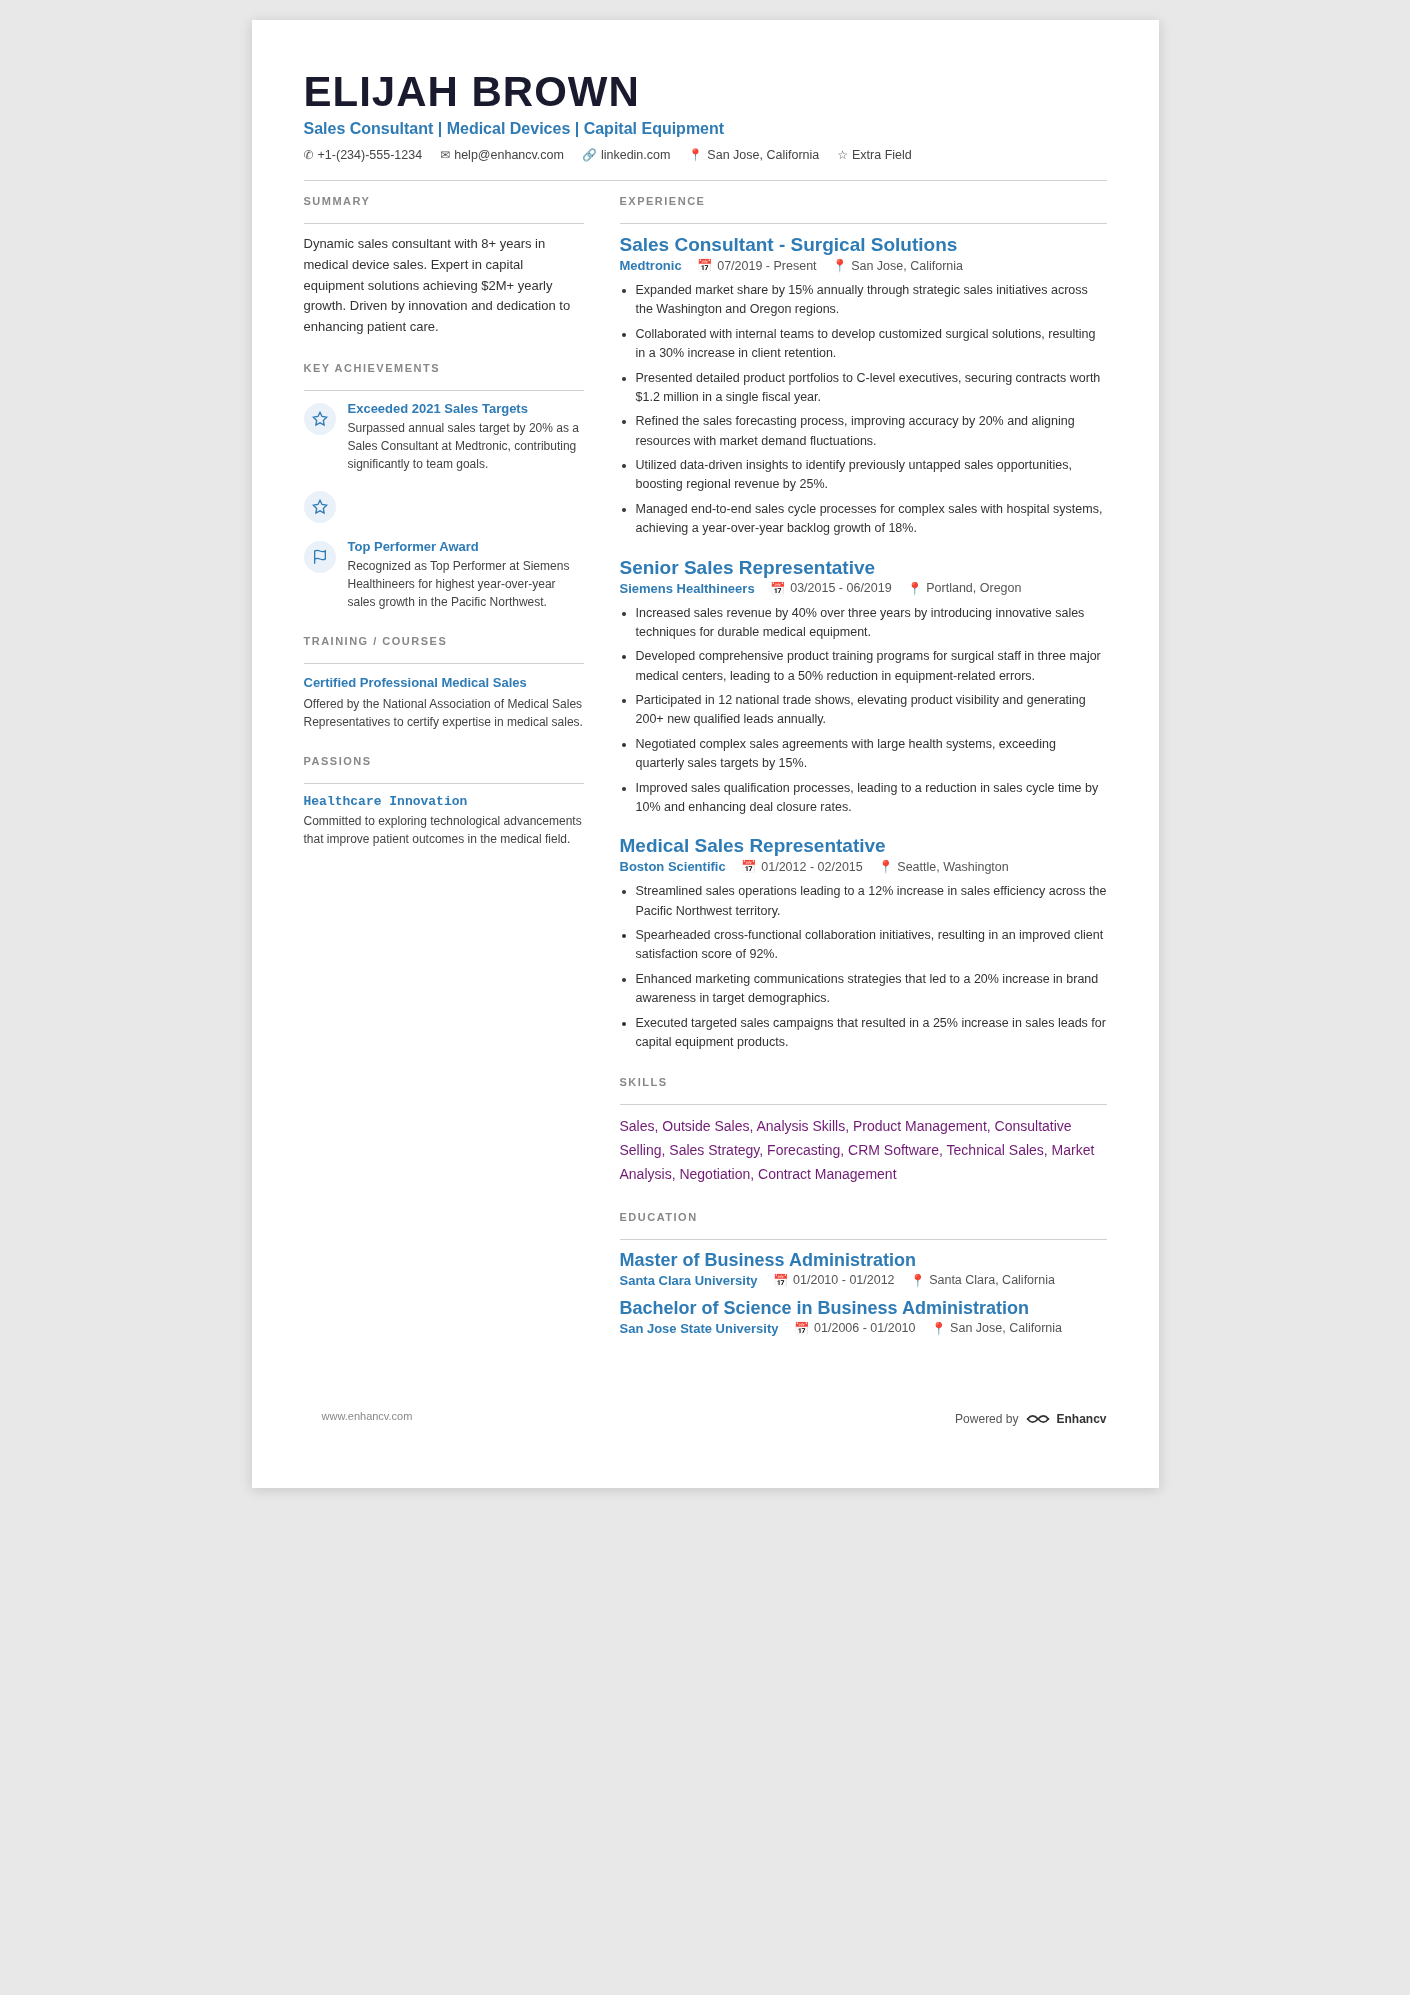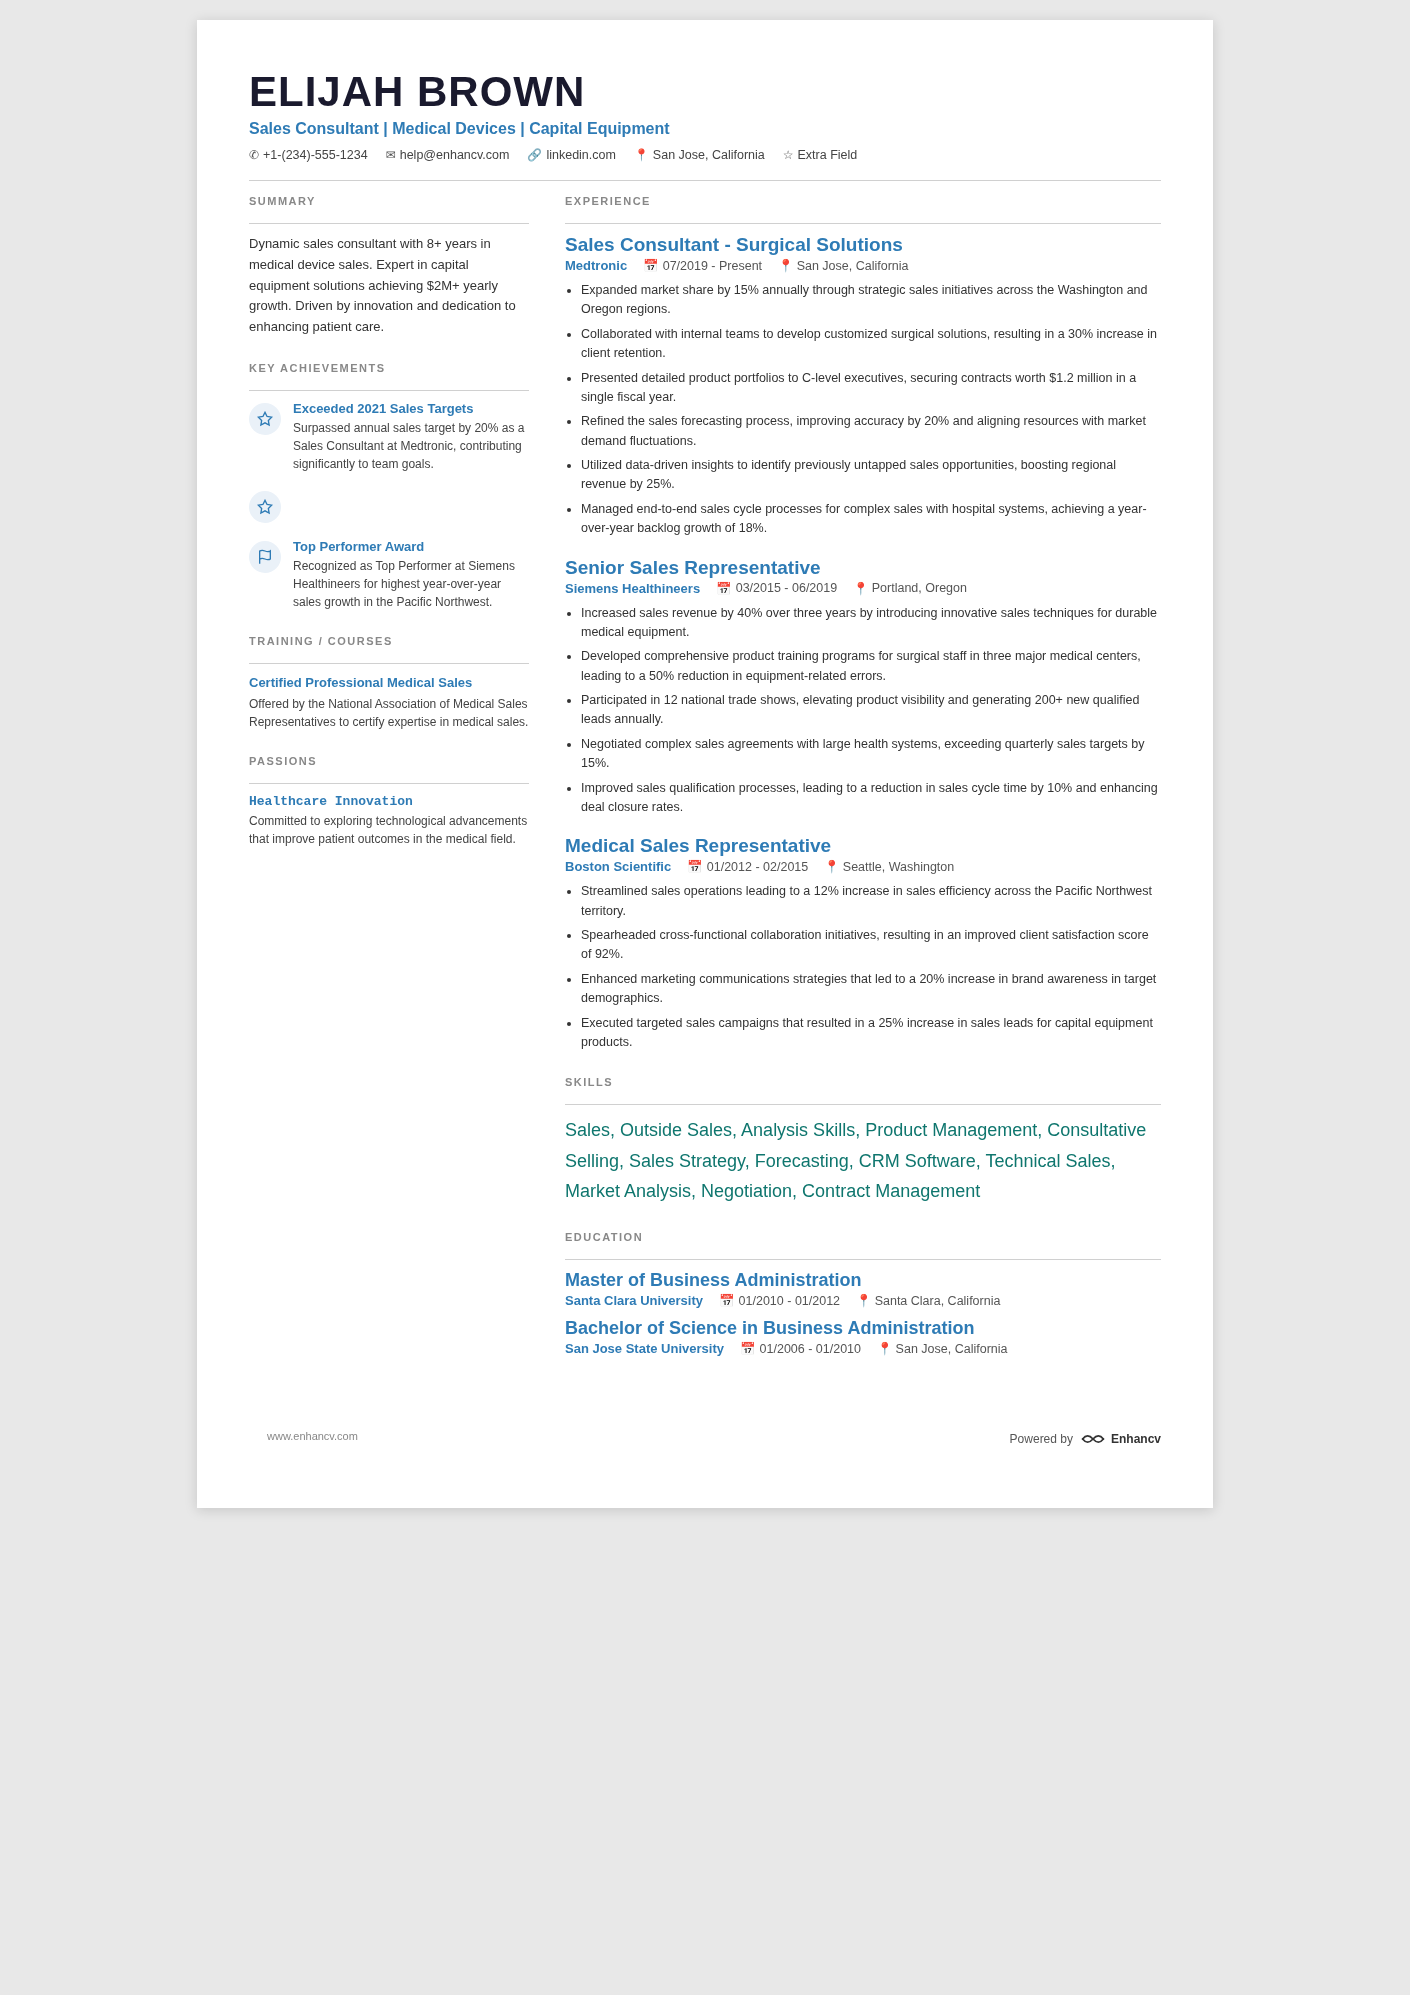--- a/index.html
+++ b/index.html
@@ -6,21 +6,21 @@
     body {
       font-family: 'Georgia', serif;
       background: #e8e8e8;
       display: flex;
       justify-content: center;
       align-items: flex-start;
       padding: 20px;
       min-height: 100vh;
     }
     .page {
-      width: 1016px;
+      width: 907px;
       background: #fff;
       padding: 48px 52px 60px 52px;
       box-shadow: 0 2px 12px rgba(0,0,0,0.15);
       position: relative;
     }
     .header-name {
       font-size: 42px;
       font-weight: 700;
       color: #1a1a2e;
       font-family: 'Arial', sans-serif;
@@ -194,22 +194,22 @@
       margin-bottom: 18px;
     }
     .exp-bullets li {
       font-size: 12.5px;
       color: #333;
       line-height: 1.55;
       margin-bottom: 5px;
       font-family: 'Arial', sans-serif;
     }
     .skills-text {
-      font-size: 18px;
-      color: #0f766e;
+      font-size: 14px;
+      color: #701a75;
       line-height: 1.7;
       font-family: 'Arial', sans-serif;
     }
     .edu-degree {
       font-size: 18px;
       font-weight: 700;
       color: #2e7bb5;
       font-family: 'Arial', sans-serif;
       margin-bottom: 2px;
     }

